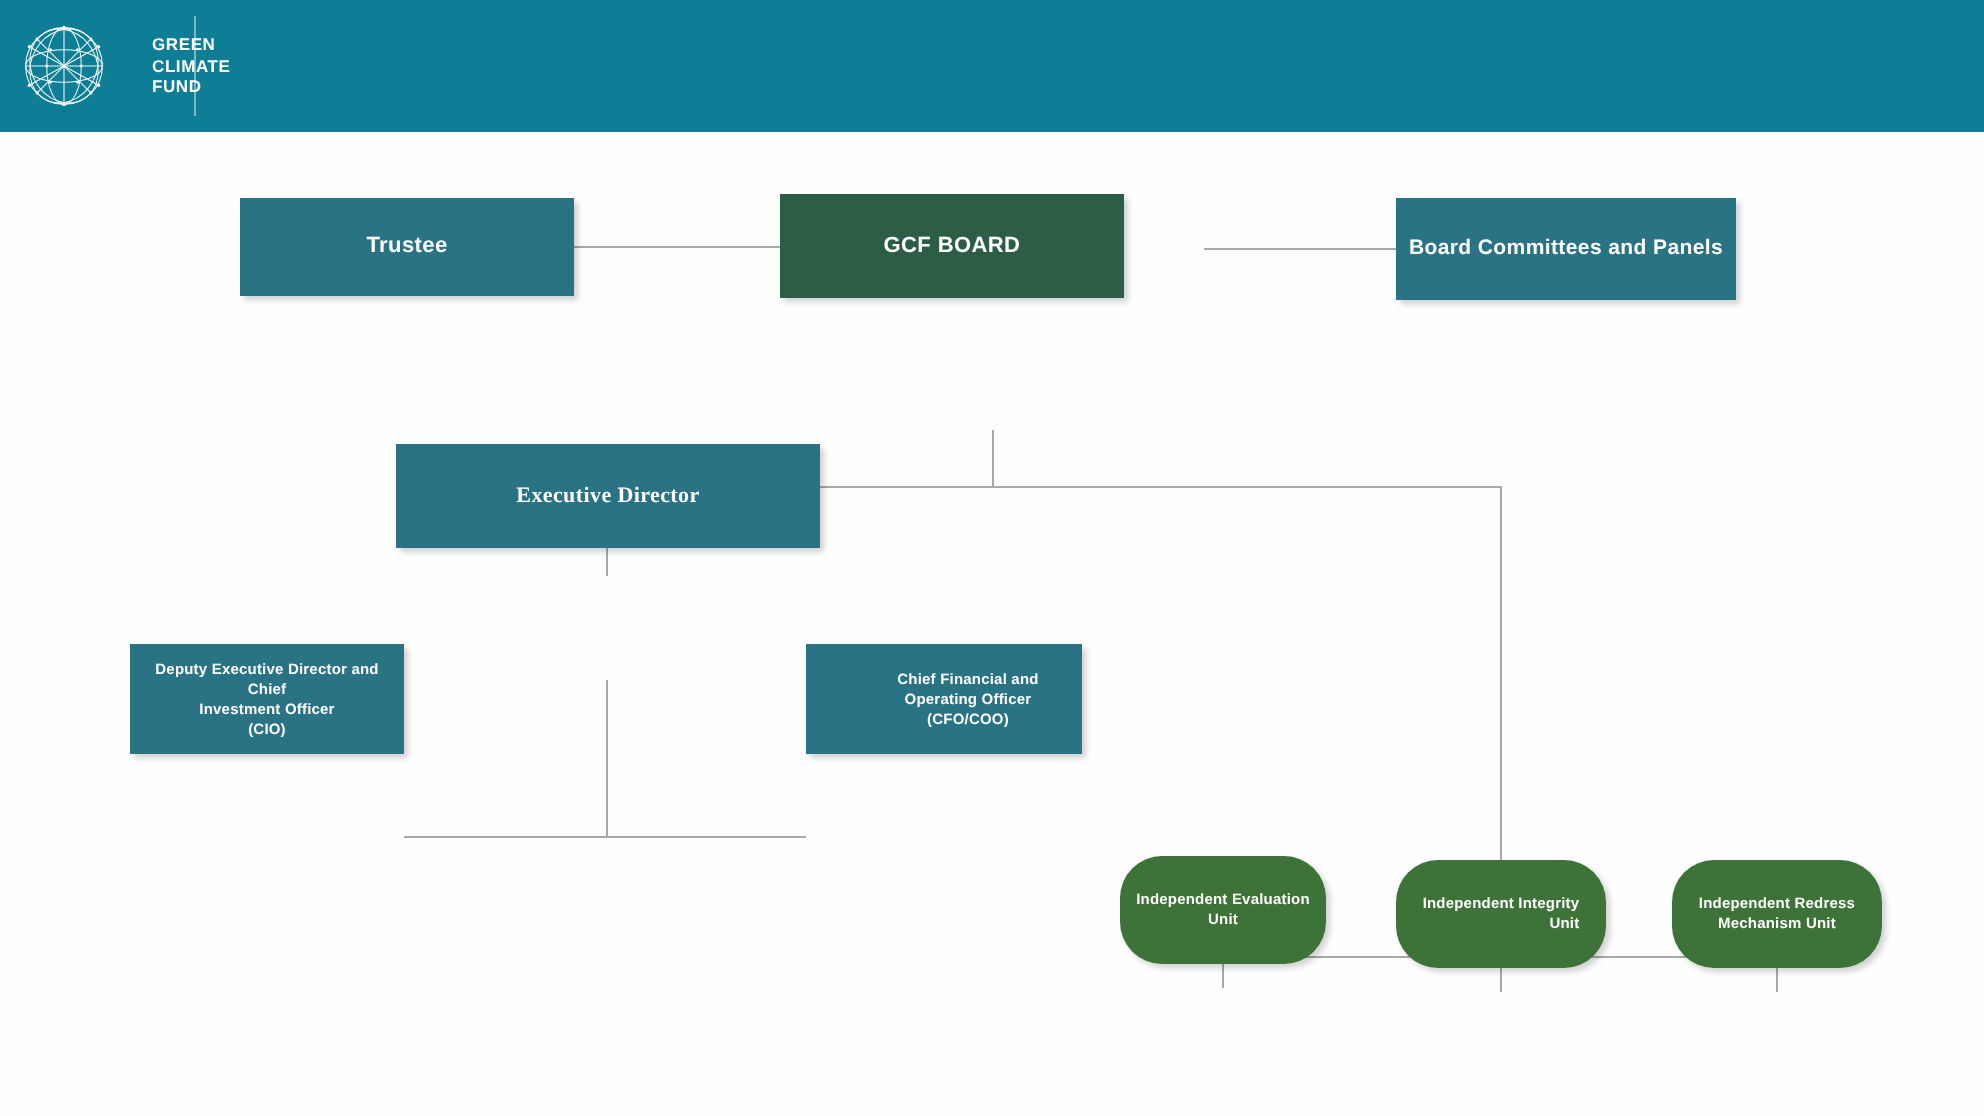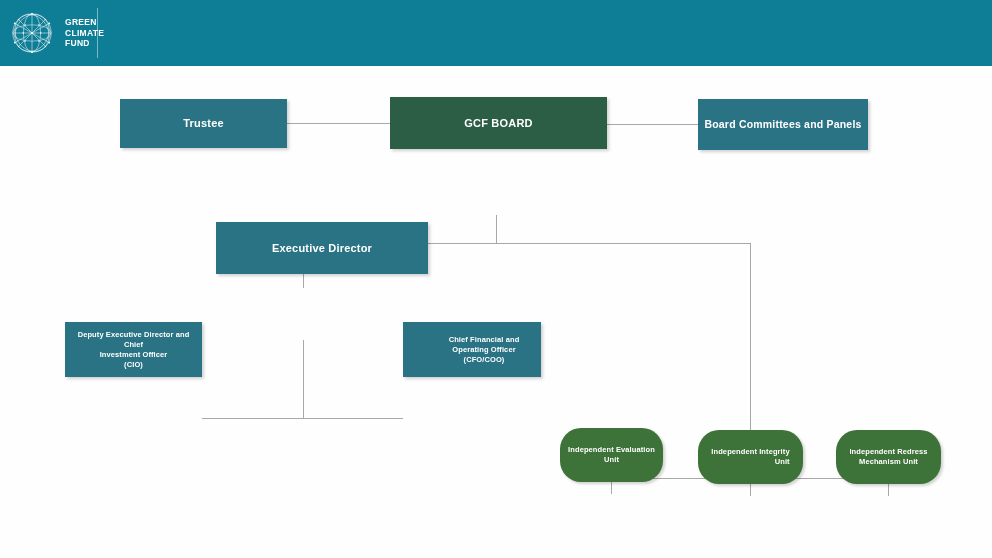--- a/index.html
+++ b/index.html
@@ -30,21 +30,21 @@
     width: 90px; height: 58px;
     display: flex;
     align-items: center;
   }
   .logo-globe {
     width: 48px;
     height: 48px;
     flex: 0 0 48px;
   }
   .logo-text {
-    margin-left: 9px;
+    margin-left: 20px;
     color: #ffffff;
     font-size: 8.5px;
     font-weight: bold;
     line-height: 10.5px;
     letter-spacing: 0.3px;
   }
   .header-divider {
     position: absolute;
     left: 97px; top: 8px;
     width: 1px; height: 50px;
@@ -164,29 +164,29 @@
   <div class="line h" style="left:611px; top:412px; width:277px;"></div>
 
   <div class="line v" style="left:611px; top:412px; width:1px; height:16px;"></div>
   <div class="line v" style="left:750px; top:412px; width:1px; height:18px;"></div>
   <div class="line v" style="left:888px; top:412px; width:1px; height:18px;"></div>
 
   <div class="node teal size-lg" style="left:120px; top:33px; width:167px; height:49px;">
     <span class="label">Trustee</span>
   </div>
 
-  <div class="node green size-lg" style="left:390px; top:31px; width:217px; height:52px;">
+  <div class="node green size-lg" style="left:390px; top:31px; width:172px; height:52px;">
     <span class="label">GCF BOARD</span>
   </div>
 
   <div class="node teal size-md" style="left:698px; top:33px; width:170px; height:51px;">
     <span class="label">Board Committees and Panels</span>
   </div>
 
-  <div class="node teal size-lg" style="left:216px; top:156px; width:212px; height:52px;">
+  <div class="node teal size-lg" style="left:198px; top:156px; width:212px; height:52px;font-family:Liberation Serif, serif;">
     <span class="label">Executive Director</span>
   </div>
 
   <div class="node teal size-sm" style="left:65px; top:256px; width:137px; height:55px;">
     <span>
       <span class="label">Deputy Executive Director and Chief</span>
       <span class="label">Investment Officer</span>
       <span class="label">(CIO)</span>
     </span>
   </div>

